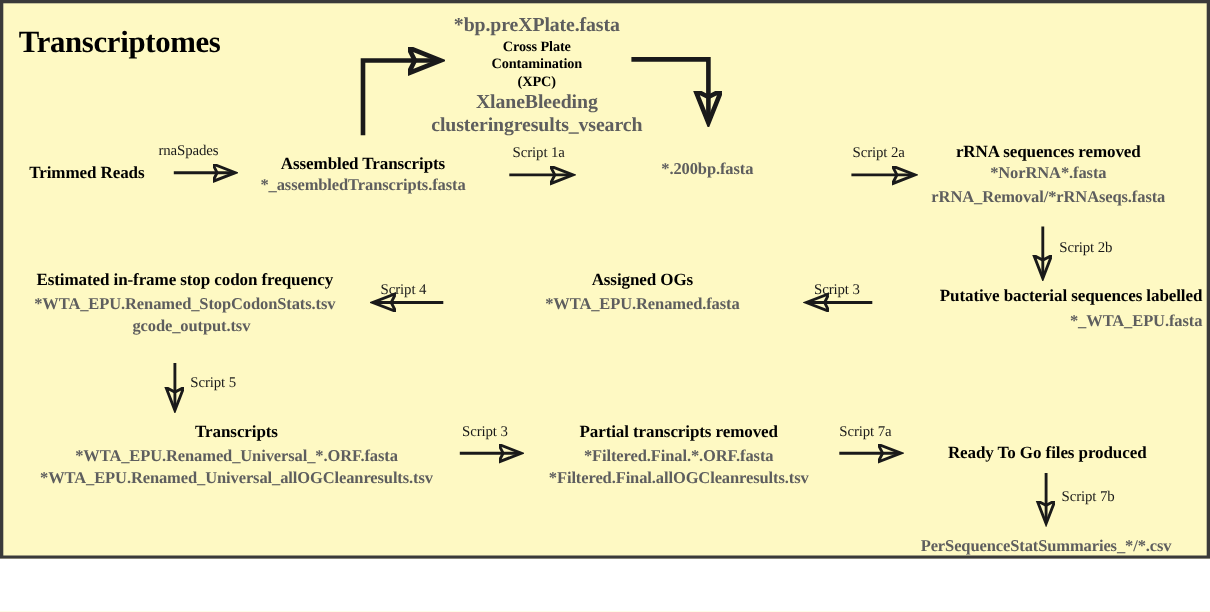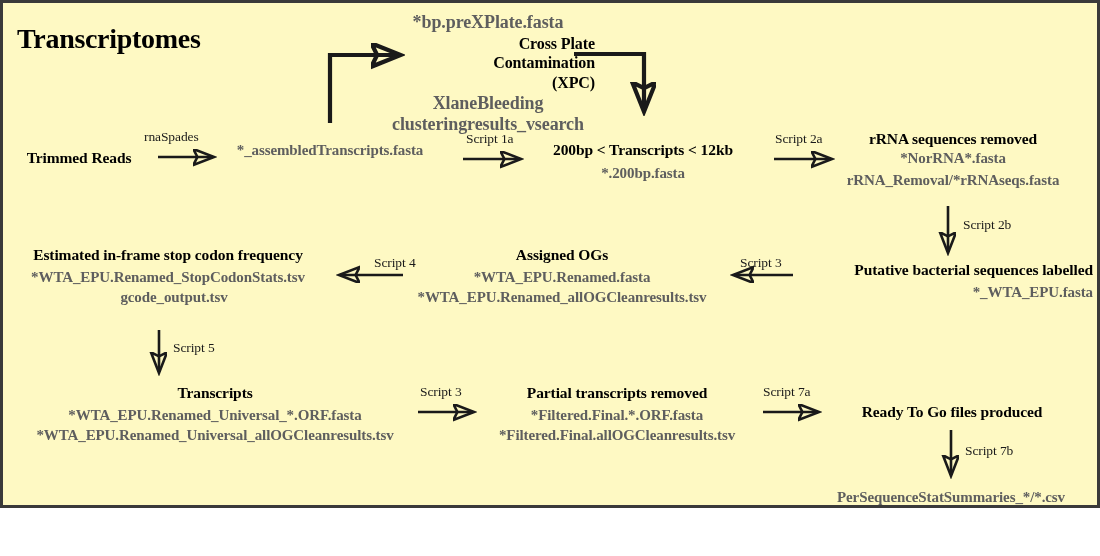--- a/index.html
+++ b/index.html
@@ -31,21 +31,21 @@
     color: #000000;
     font-size: 15.5px;
     letter-spacing: -0.1px;
   }
   .node .file {
     font-weight: bold;
     color: #5e5e5e;
     font-size: 15px;
     letter-spacing: -0.1px;
   }
-  .node.small .hdr { font-size: 16px; text-align: right; }
+  .node.small .hdr { font-size: 13px; }
   .node.small .file { font-size: 18px; }
 
   .title {
     position: absolute;
     font-weight: bold;
     color: #000000;
     font-size: 28px;
     letter-spacing: -0.3px;
   }
 
@@ -109,63 +109,62 @@
     <line x1="760" y1="409" x2="815" y2="409" stroke-width="2.6" marker-end="url(#ah)"></line>
 
     <line x1="948" y1="427" x2="948" y2="472" stroke-width="2.6" marker-end="url(#ah)"></line>
   </svg>
 
   <div class="alabel" style="left:141px; top:126px;">rnaSpades</div>
   <div class="alabel" style="left:463px; top:128px;">Script 1a</div>
   <div class="alabel" style="left:772px; top:128px;">Script 2a</div>
   <div class="alabel" style="left:960px; top:214px;">Script 2b</div>
   <div class="alabel" style="left:737px; top:252px;">Script 3</div>
-  <div class="alabel" style="left:343px; top:252px;margin-left:28px;">Script 4</div>
+  <div class="alabel" style="left:343px; top:252px;">Script 4</div>
   <div class="alabel" style="left:170px; top:337px;">Script 5</div>
   <div class="alabel" style="left:417px; top:381px;">Script 3</div>
   <div class="alabel" style="left:760px; top:381px;">Script 7a</div>
   <div class="alabel" style="left:962px; top:440px;">Script 7b</div>
 
   <div class="node" style="left:0px; top:146px; width:152px;">
     <div class="hdr">Trimmed Reads</div>
   </div>
 
   <div class="node" style="left:190px; top:138px; width:274px;">
+    <div class="hdr">Assembled Transcripts</div>
     <div class="file">*_assembledTranscripts.fasta</div>
   </div>
 
   <div class="node small" style="left:378px; top:9px; width:214px;">
     <div class="file">*bp.preXPlate.fasta</div>
     <div class="hdr">Cross Plate</div>
     <div class="hdr">Contamination</div>
     <div class="hdr">(XPC)</div>
     <div class="file">XlaneBleeding</div>
     <div class="file">clusteringresults_vsearch</div>
   </div>
 
   <div class="node" style="left:518px; top:138px; width:244px;">
-    <div class="hdr">200bp &lt; Transcripts &lt; 12kb</div>
     <div class="file" style="margin-top:4px;">*.200bp.fasta</div>
   </div>
 
   <div class="node" style="left:822px; top:127px; width:256px;">
     <div class="hdr">rRNA sequences removed</div>
     <div class="file">*NorRNA*.fasta</div>
     <div class="file" style="margin-top:4px;">rRNA_Removal/*rRNAseqs.fasta</div>
   </div>
 
   <div class="node" style="left:800px; top:258px; width:290px;text-align:right;">
     <div class="hdr">Putative bacterial sequences labelled</div>
     <div class="file" style="margin-top:3px;">*_WTA_EPU.fasta</div>
   </div>
 
-  <div class="node" style="left:396px; top:243px; width:326px;">
+  <div class="node" style="left:418px; top:243px; width:326px;">
     <div class="hdr">Assigned OGs</div>
     <div class="file" style="margin-top:3px;">*WTA_EPU.Renamed.fasta</div>
-    <div class="file" style="margin-top:2px;">*WTA_EPU.Renamed_allOGCleanresults.tsv</div>
   </div>
 
   <div class="node" style="left:0px; top:243px; width:330px;">
     <div class="hdr">Estimated in-frame stop codon frequency</div>
     <div class="file" style="margin-top:3px;">*WTA_EPU.Renamed_StopCodonStats.tsv</div>
     <div class="file" style="margin-top:2px;padding-left:12px;">gcode_output.tsv</div>
   </div>
 
   <div class="node" style="left:0px; top:381px; width:424px;">
     <div class="hdr">Transcripts</div>

